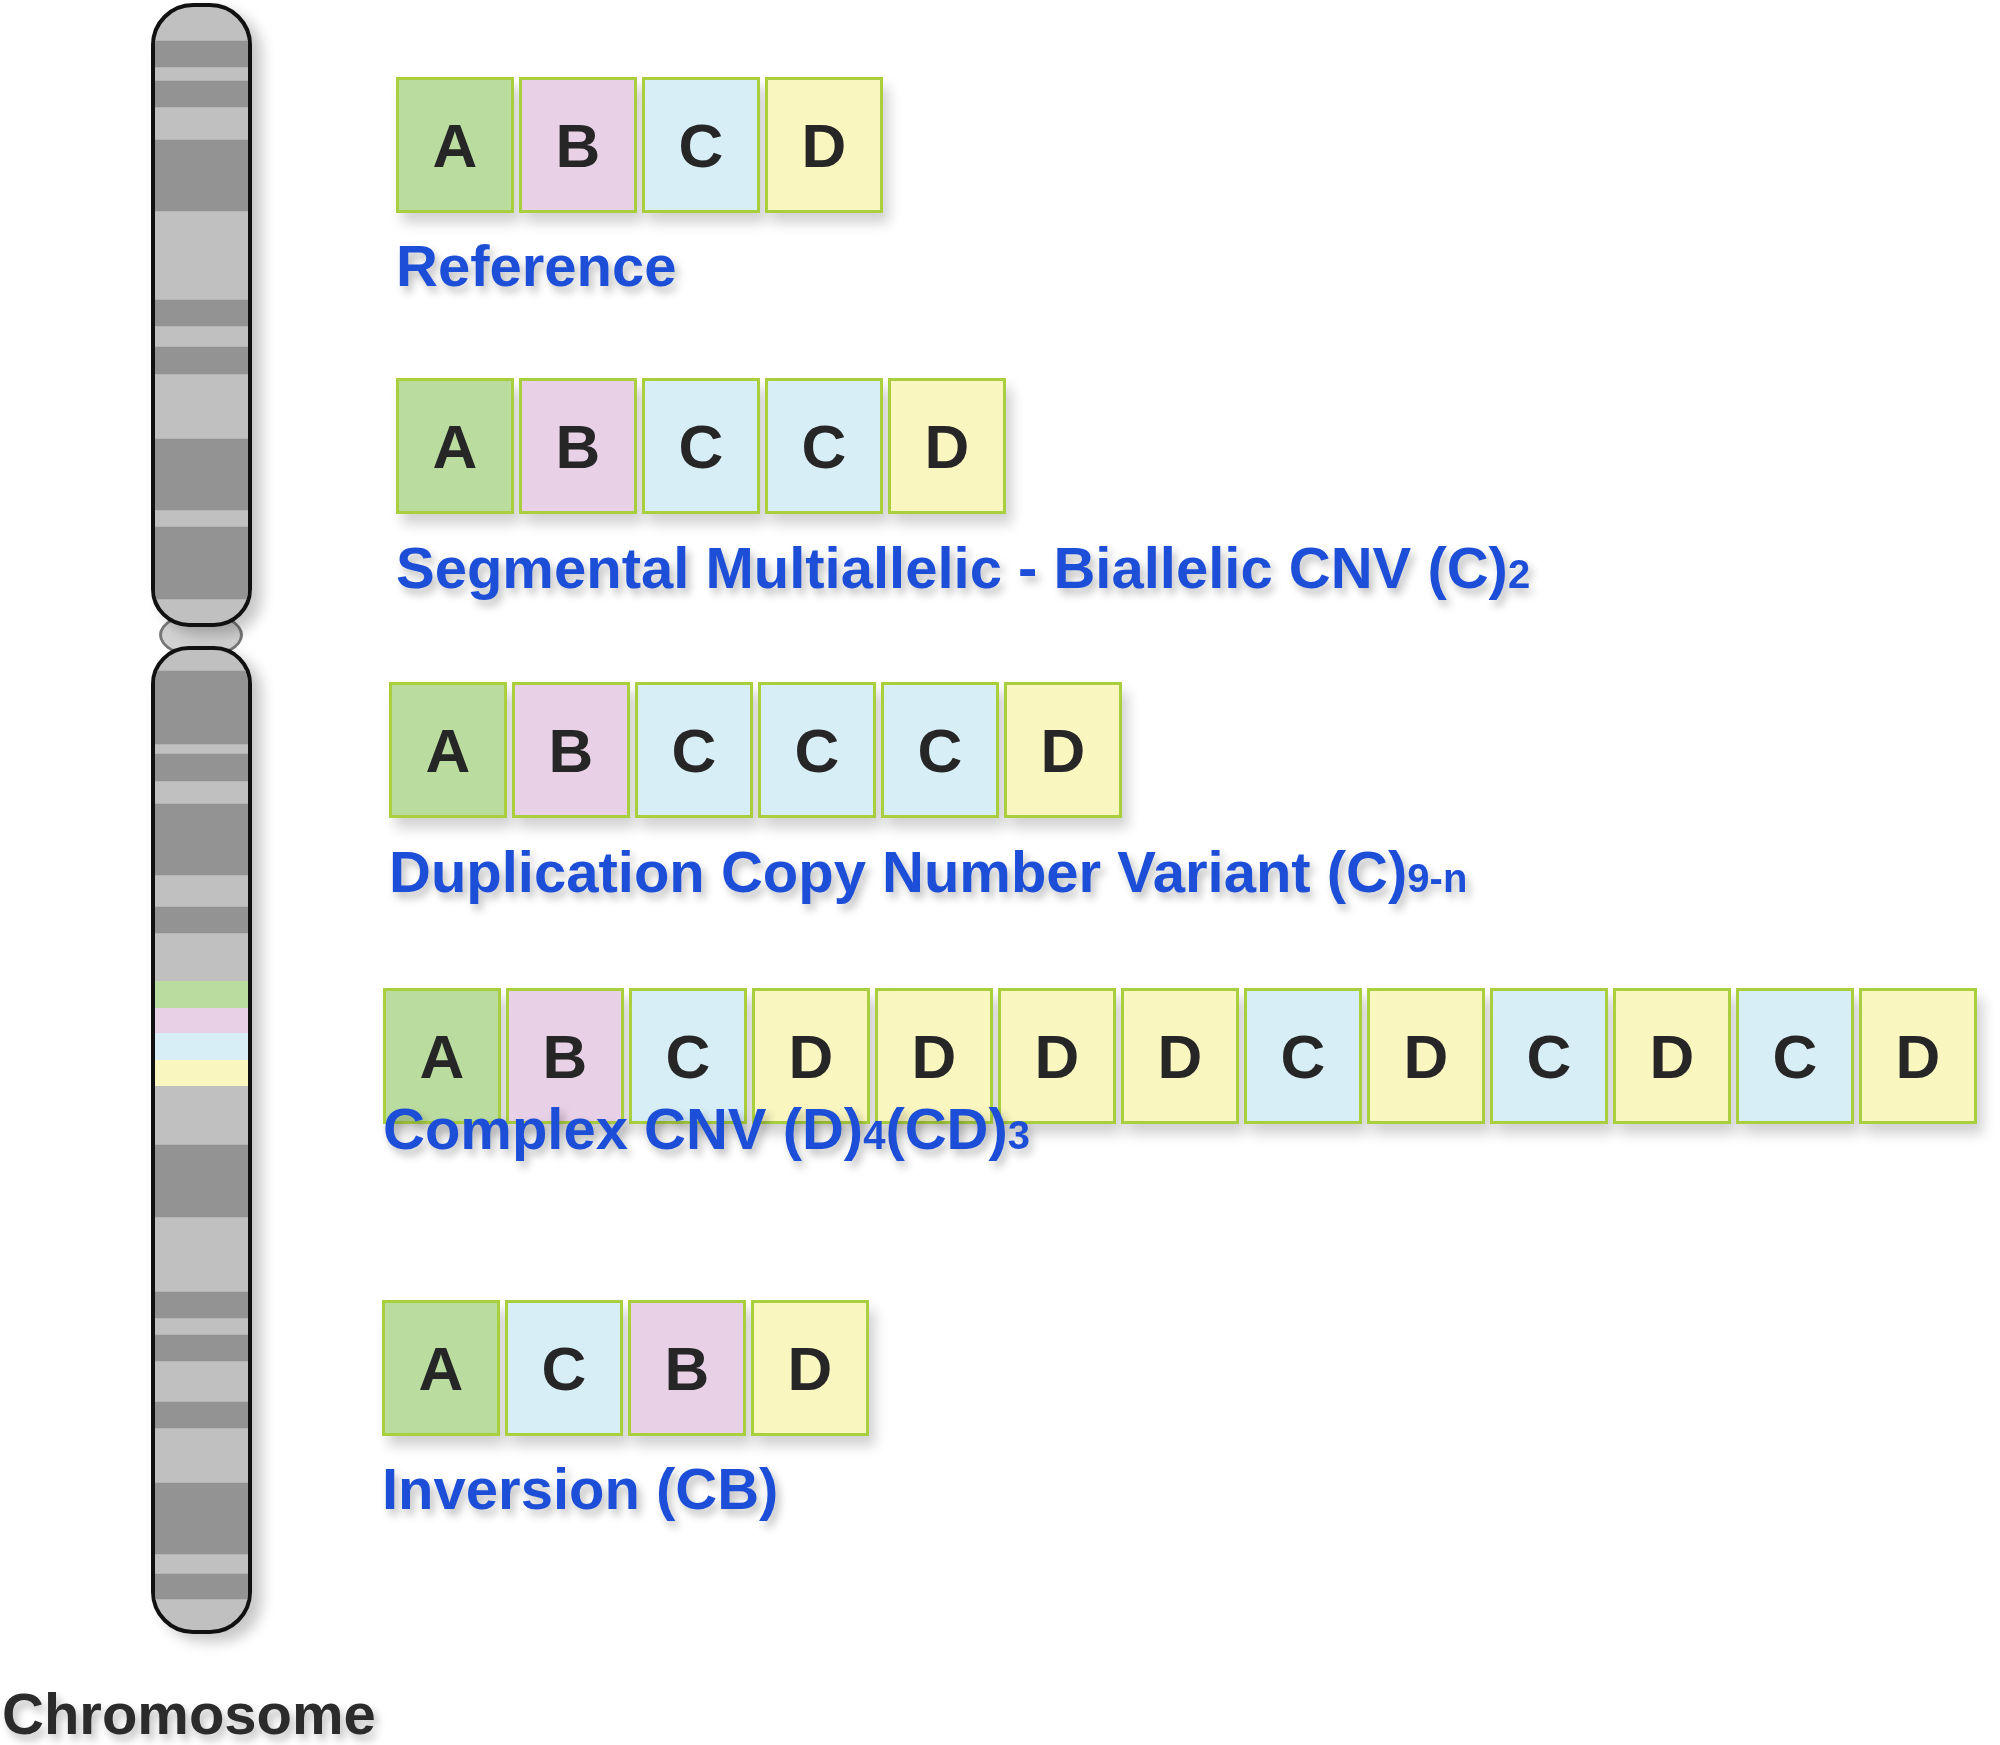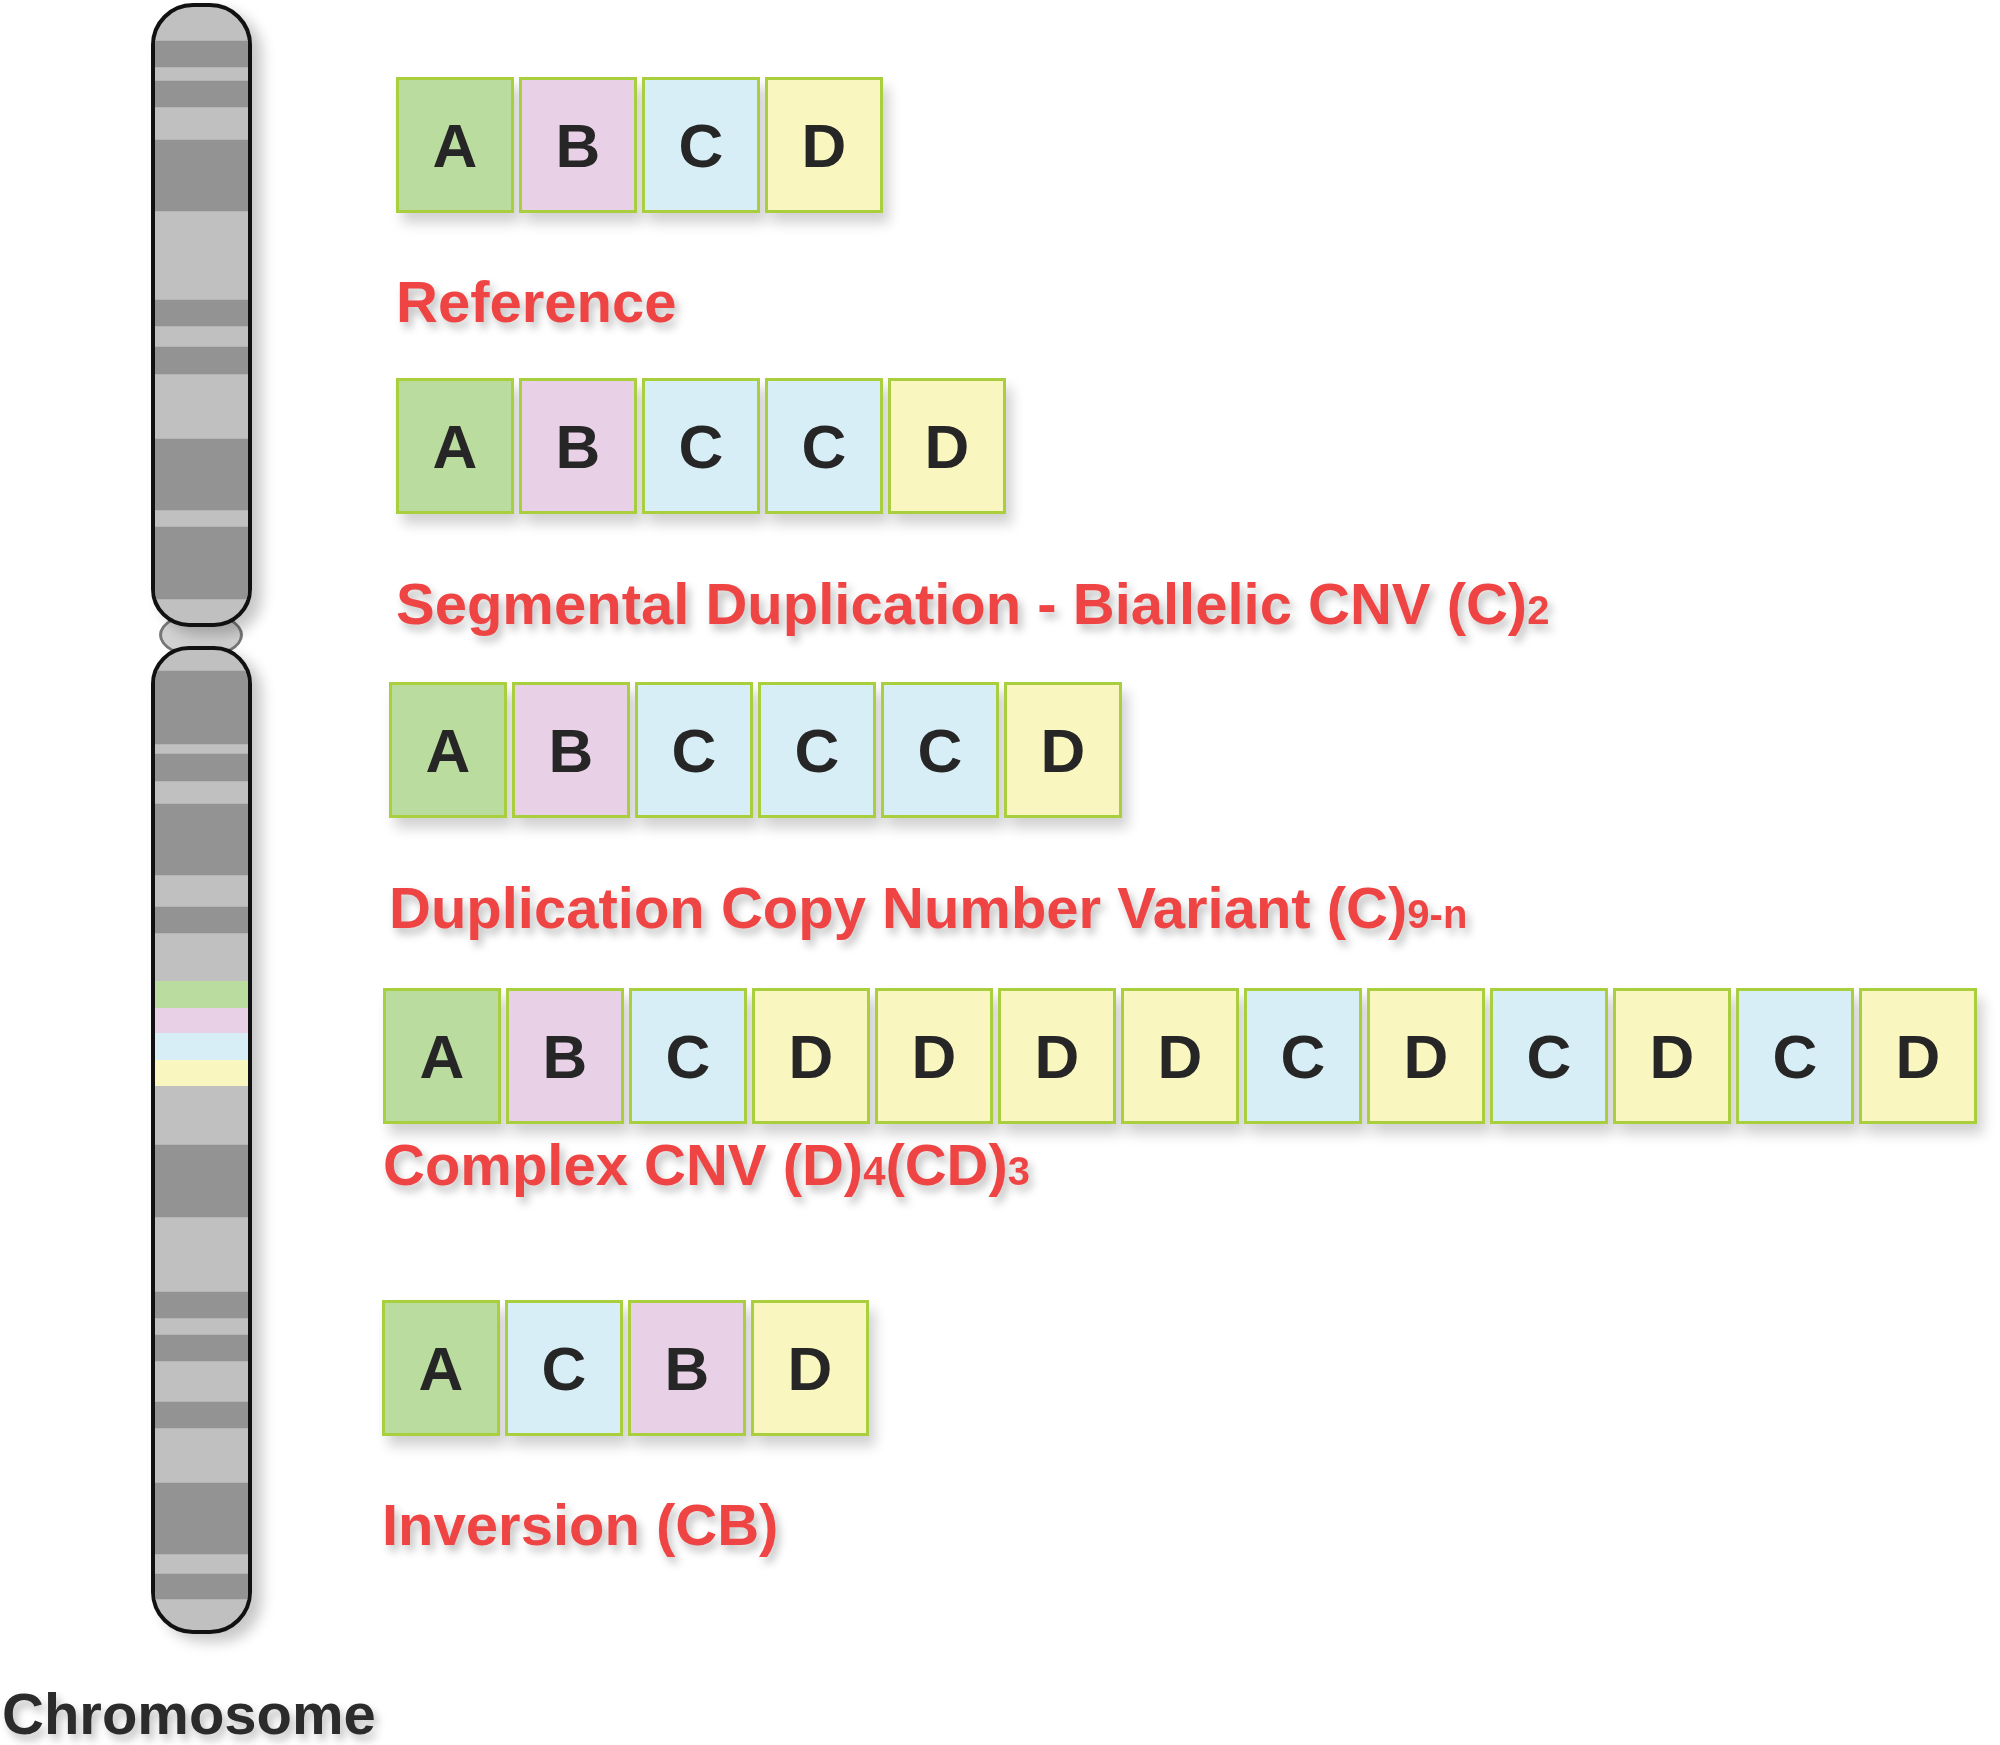--- a/index.html
+++ b/index.html
@@ -20,22 +20,22 @@
   
   .row { position:absolute; display:flex; gap:5px; }
   .seg { width:118px; height:136px; box-sizing:border-box; border:3px solid #a9cf3f;
          display:flex; align-items:center; justify-content:center;
          font-size:62px; font-weight:bold; color:#262626;
          box-shadow: 6px 10px 12px rgba(0,0,0,0.18); }
   .seg.A { background:#bbdc9f; }
   .seg.B { background:#e8d0e6; }
   .seg.C { background:#d8eef6; }
   .seg.D { background:#faf6c0; }
-  .label { position:absolute; font-size:58px; font-weight:bold; color:#ef4444; white-space:nowrap;
-           text-shadow: 4px 6px 8px rgba(0,0,0,0.25); line-height:1;margin-top:36px; }
+  .label { position:absolute; font-size:58px; font-weight:bold; color:#1d4ed8; white-space:nowrap;
+           text-shadow: 4px 6px 8px rgba(0,0,0,0.25); line-height:1; }
   .label sub { font-size:40px; vertical-align:baseline; position:relative; top:0; }
 </style>
 </head>
 <body>
 
 <div class="centromere"></div>
 <div class="arm top" id="arm-top">
     <div class="band dark" style="top: 33px; height: 26px;"></div>
     <div class="band dark" style="top: 73px; height: 26px;"></div>
     <div class="band dark" style="top: 132px; height: 71px;"></div>
@@ -70,21 +70,21 @@
       <div class="seg D">D</div>
     </div>
     <div class="label" style="left: 396px; top: 237px;"><span>Reference</span></div>
     <div class="row" style="left: 396px; top: 378px;">
       <div class="seg A">A</div>
       <div class="seg B">B</div>
       <div class="seg C">C</div>
       <div class="seg C">C</div>
       <div class="seg D">D</div>
     </div>
-    <div class="label" style="left: 396px; top: 539px;"><span>Segmental Duplication - Biallelic CNV (C)</span><sub>2</sub></div>
+    <div class="label" style="left: 396px; top: 539px;"><span>Segmental Multiallelic - Biallelic CNV (C)</span><sub>2</sub></div>
     <div class="row" style="left: 389px; top: 682px;">
       <div class="seg A">A</div>
       <div class="seg B">B</div>
       <div class="seg C">C</div>
       <div class="seg C">C</div>
       <div class="seg C">C</div>
       <div class="seg D">D</div>
     </div>
     <div class="label" style="left: 389px; top: 843px;"><span>Duplication Copy Number Variant (C)</span><sub>9-n</sub></div>
     <div class="row" style="left: 383px; top: 988px;">

